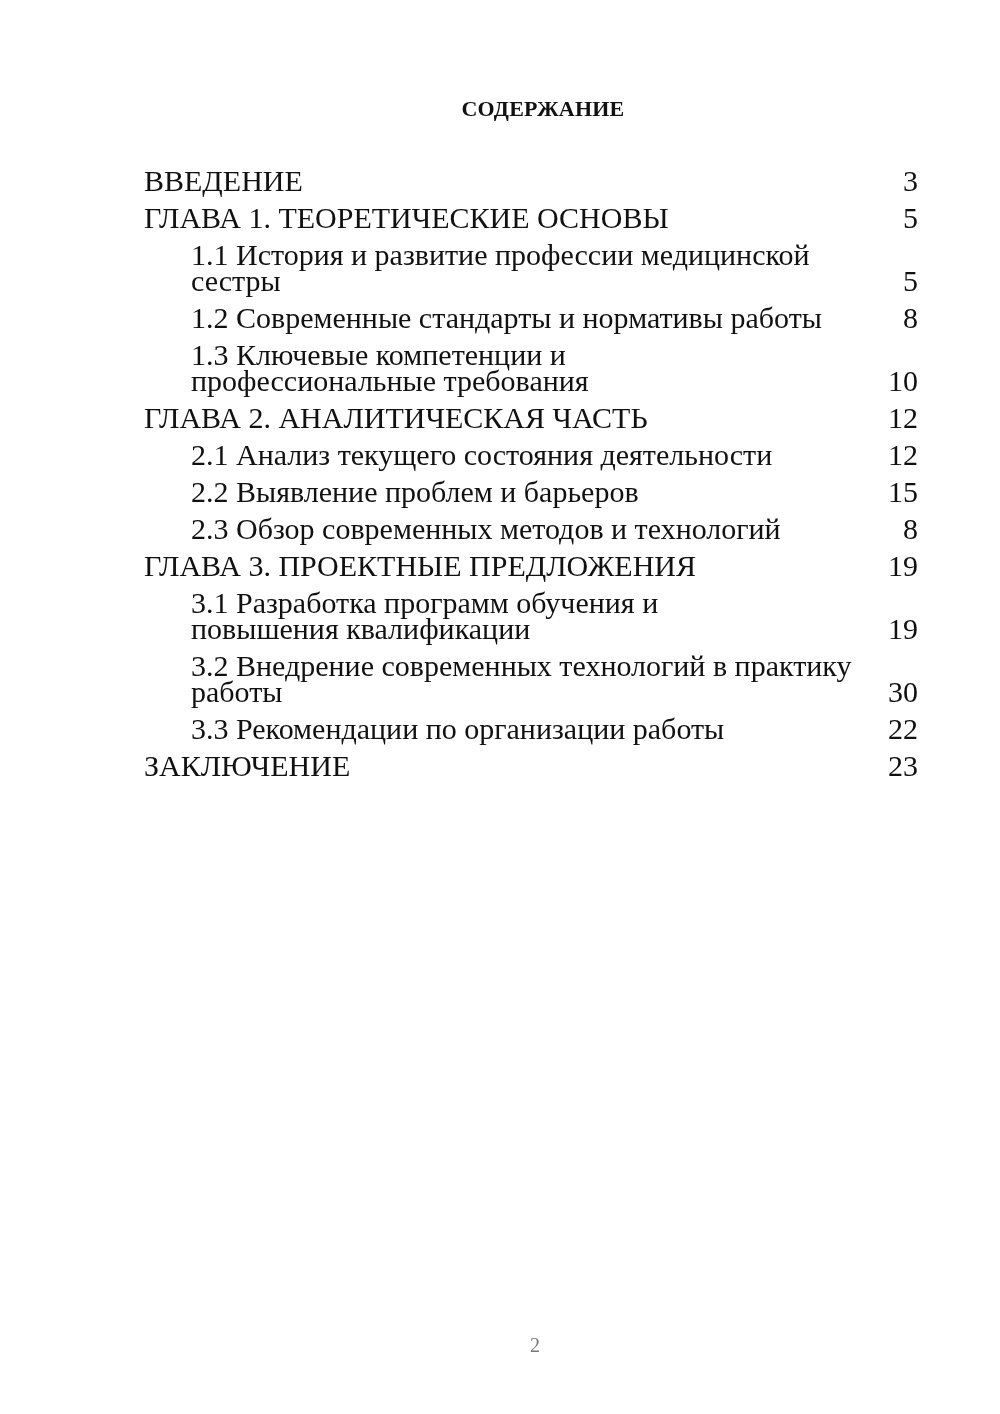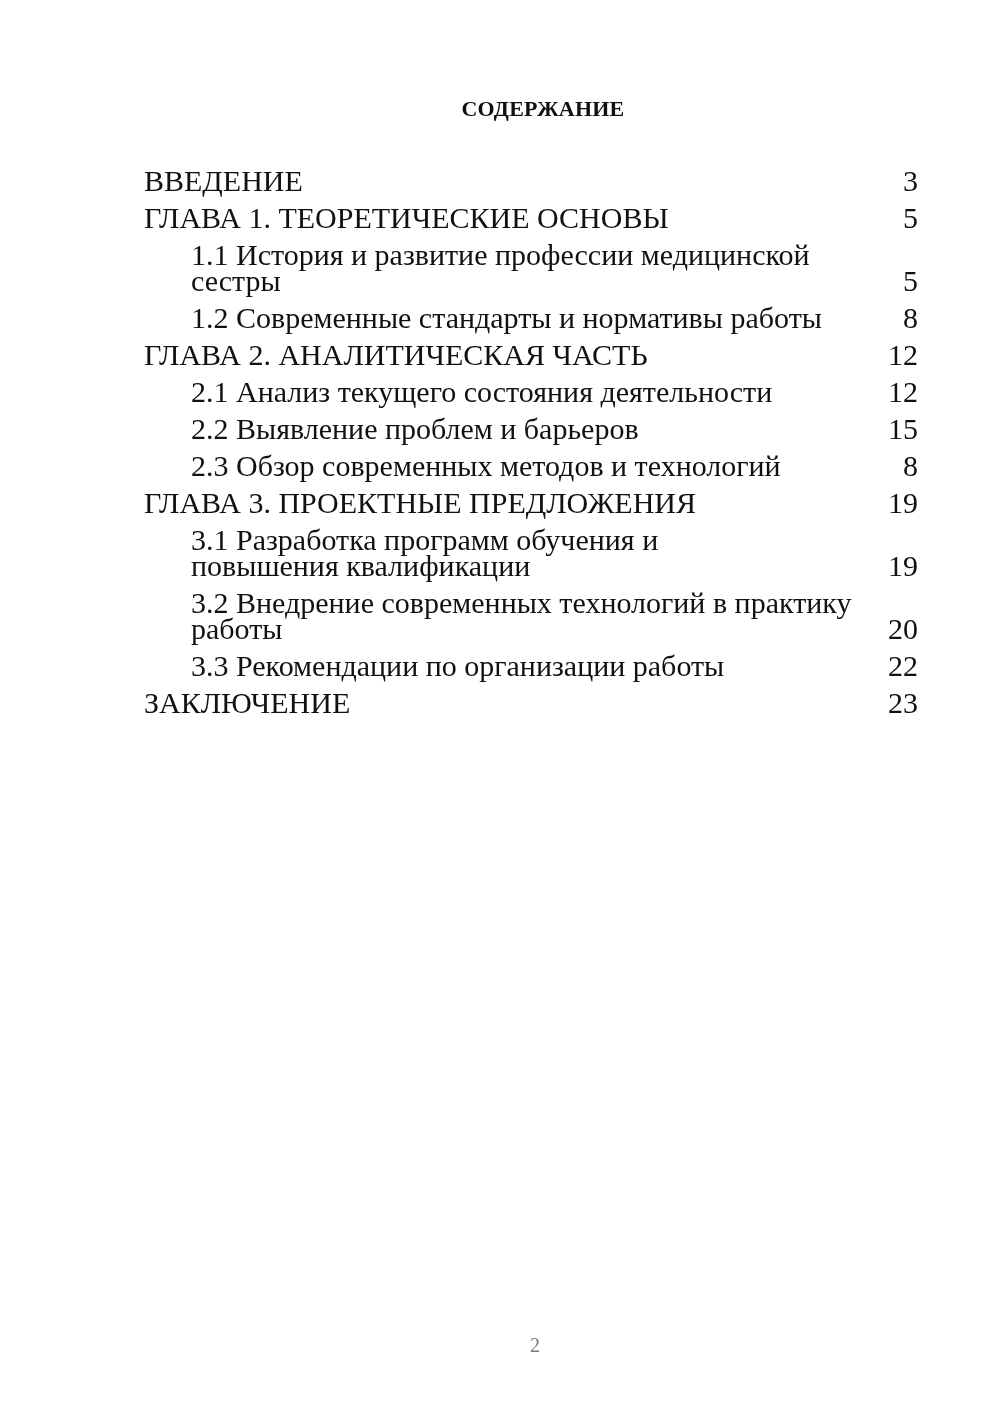--- a/index.html
+++ b/index.html
@@ -42,20 +42,24 @@
     <span class="page">5</span>
   </div>
   <div class="row sub">
     <span class="label">1.1 История и развитие профессии медицинской сестры</span>
     <span class="page">5</span>
   </div>
   <div class="row sub">
     <span class="label">1.2 Современные стандарты и нормативы работы</span>
     <span class="page">8</span>
   </div>
+  <div class="row sub">
+    <span class="label" style="padding-right:230px;">1.3 Ключевые компетенции и профессиональные требования</span>
+    <span class="page">10</span>
+  </div>
   <div class="row">
     <span class="label">ГЛАВА 2. АНАЛИТИЧЕСКАЯ ЧАСТЬ</span>
     <span class="page">12</span>
   </div>
   <div class="row sub">
     <span class="label">2.1 Анализ текущего состояния деятельности</span>
     <span class="page">12</span>
   </div>
   <div class="row sub">
     <span class="label">2.2 Выявление проблем и барьеров</span>
@@ -68,21 +72,21 @@
   <div class="row">
     <span class="label">ГЛАВА 3. ПРОЕКТНЫЕ ПРЕДЛОЖЕНИЯ</span>
     <span class="page">19</span>
   </div>
   <div class="row sub">
     <span class="label" style="padding-right:220px;">3.1 Разработка программ обучения и повышения квалификации</span>
     <span class="page">19</span>
   </div>
   <div class="row sub">
     <span class="label" style="padding-right:10px;">3.2 Внедрение современных технологий в практику работы</span>
-    <span class="page">20</span>
+    <span class="page">30</span>
   </div>
   <div class="row sub">
     <span class="label">3.3 Рекомендации по организации работы</span>
     <span class="page">22</span>
   </div>
   <div class="row">
     <span class="label">ЗАКЛЮЧЕНИЕ</span>
     <span class="page">23</span>
   </div>
 </div>

